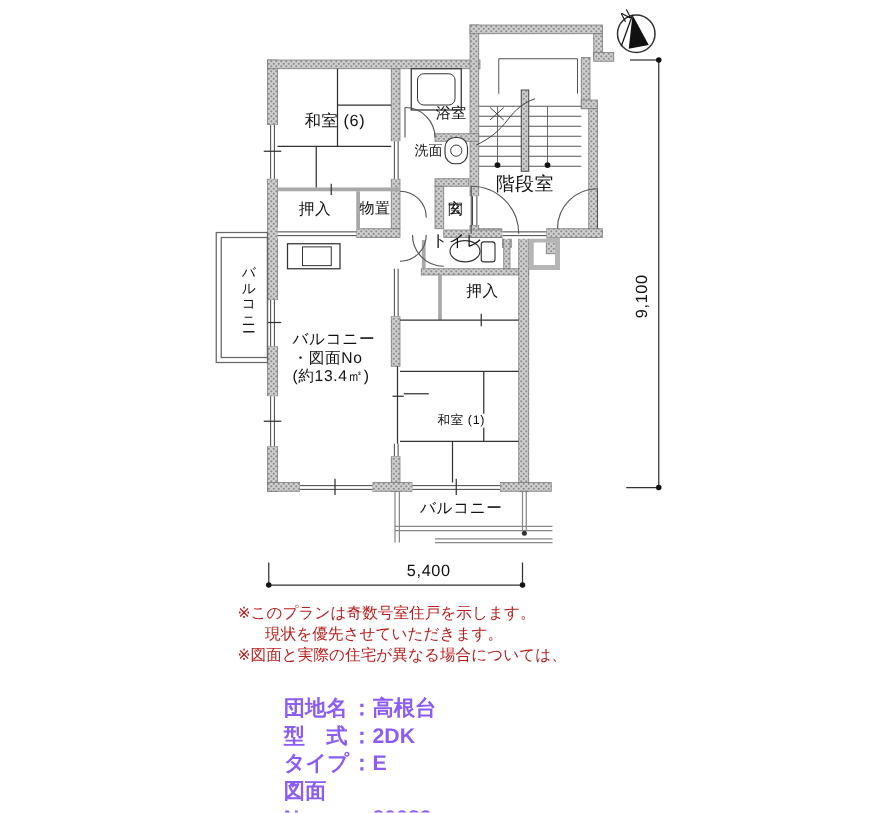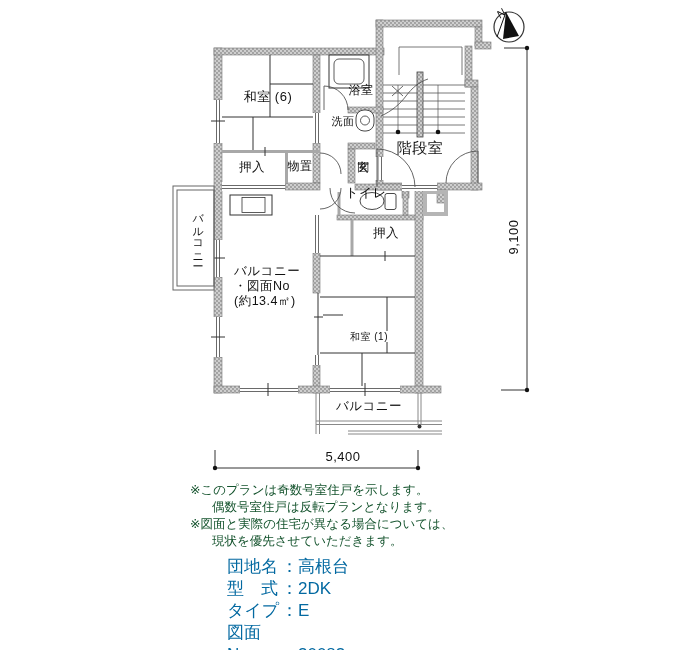--- a/index.html
+++ b/index.html
@@ -23,24 +23,24 @@
   #lbl-balcony-left{left:198px;top:206px;font-size:11px;}
   #lbl-dk{left:234px;top:264px;font-size:12.5px;line-height:15px;text-align:left;}
   #lbl-washitsu1{left:369px;top:314px;font-size:10px;background:#fff;padding:0 3px;margin-top:17px;}
   #lbl-balcony-bottom{left:369px;top:400px;font-size:12.5px;}
   #lbl-dim-width{left:317px;top:450px;font-size:13px;margin-left:26px;}
   #lbl-dim-height{left:514px;top:237px;font-size:13px;
                   transform:translate(-50%,-50%) rotate(-90deg);}
   #lbl-north{left:497px;top:7px;font-size:11px;transform:rotate(-38deg);
              font-style:italic;}
   .notes{position:absolute;left:190px;top:482px;font-size:12.5px;
-         line-height:17px;color:#14532d;}
+         line-height:17px;color:#b91c1c;}
   .note.indent{padding-left:22px;}
-  .info{position:absolute;left:227px;top:556px;font-size:17px;font-weight:normal;
-        color:#0369a1;}
+  .info{position:absolute;left:227px;top:556px;font-size:17px;font-weight:bold;
+        color:#8b5cf6;}
   .info-row{height:22px;line-height:22px;}
   .info-label{display:inline-block;width:54px;}
 </style>
 </head>
 <body>
 
 <div class="plan">
 <svg width="700" height="650" viewBox="0 0 700 650" xmlns="http://www.w3.org/2000/svg">
   <defs>
     <pattern id="wp" patternUnits="userSpaceOnUse" width="4" height="4">
@@ -256,23 +256,22 @@
   </div>
   <span class="lbl" id="lbl-washitsu1">和室 (1)</span>
   <span class="lbl" id="lbl-balcony-bottom">バルコニー</span>
   <span class="lbl" id="lbl-dim-width">5,400</span>
   <span class="lbl noctr" id="lbl-dim-height">9,100</span>
   <span class="lbl noctr" id="lbl-north">N</span>
 </div>
 
 <div class="notes">
   <div class="note">※このプランは奇数号室住戸を示します。</div>
-  <div class="note indent">偶数号室住戸は反転プランとなります。</div>
+  <div class="note indent">現状を優先させていただきます。</div>
   <div class="note">※図面と実際の住宅が異なる場合については、</div>
-  <div class="note indent">現状を優先させていただきます。</div>
 </div>
 
 <div class="info">
   <div class="info-row">
     <span class="info-label">団地名</span><span class="info-sep">：</span><span class="info-value">高根台</span>
   </div>
   <div class="info-row">
     <span class="info-label">型　式</span><span class="info-sep">：</span><span class="info-value">2DK</span>
   </div>
   <div class="info-row">

